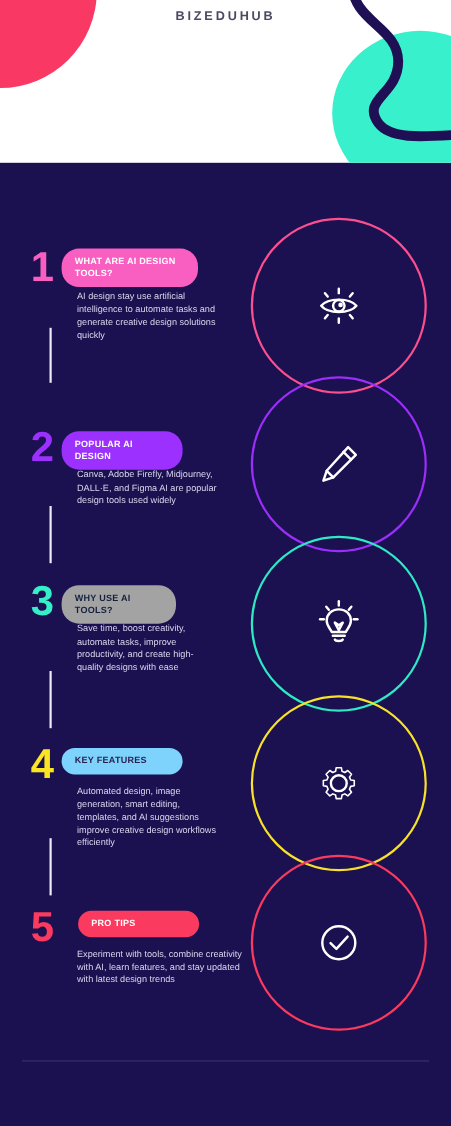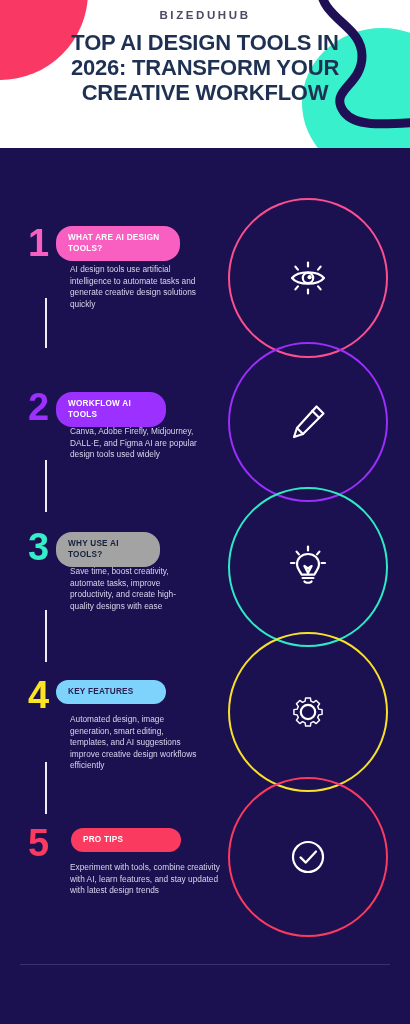--- a/index.html
+++ b/index.html
@@ -138,21 +138,20 @@
 <body>
 
 <div class="header">
   <div class="blob-pink"></div>
   <div class="blob-teal"></div>
   <svg class="wave-svg" viewBox="0 0 132 160">
     <path d="M36 -10 C 36 26, 78 30, 78 62 C 78 92, 44 96, 60 118 C 72 134, 104 130, 140 128" fill="none" stroke="#1f1055" stroke-width="9" stroke-linecap="round"></path>
   </svg>
   <div class="header-inner">
     <div class="brand">BIZEDUHUB</div>
-    <div class="headline">TOP AI DESIGN TOOLS IN 2026: TRANSFORM YOUR CREATIVE WORKFLOW</div>
   </div>
 </div>
 
 <div class="body-area">
 
   <div class="circles">
 
     <div class="ring" style="top:50px;border-color:#fb4f8f;">
       <svg width="52" height="52" viewBox="0 0 52 52">
         <g fill="none" stroke="#ffffff" stroke-width="2.2" stroke-linecap="round" stroke-linejoin="round">
@@ -215,27 +214,27 @@
         </g>
       </svg>
     </div>
   </div>
 
   <div class="steps">
 
     <div class="step" style="top:76px;">
       <div class="step-num" style="color:#f95fc0;">1</div>
       <div class="pill" style="background:#f95fc0;color:#ffffff;width:124px;">WHAT ARE AI DESIGN TOOLS?</div>
-      <div class="desc" style="top:40px;">AI design tools use artificial intelligence to automate tasks and generate creative design solutions quickly</div>
+      <div class="desc" style="top:40px;">AI design stay use artificial intelligence to automate tasks and generate creative design solutions quickly</div>
     </div>
     <div class="connector" style="top:150px;height:50px;"></div>
 
     <div class="step" style="top:240px;">
       <div class="step-num" style="color:#9b30ff;">2</div>
-      <div class="pill" style="background:#9b30ff;color:#ffffff;width:110px;top:4px;">WORKFLOW AI TOOLS</div>
+      <div class="pill" style="background:#9b30ff;color:#ffffff;width:110px;top:4px;">POPULAR AI DESIGN</div>
       <div class="desc" style="top:38px;">Canva, Adobe Firefly, Midjourney, DALL·E, and Figma AI are popular design tools used widely</div>
     </div>
     <div class="connector" style="top:312px;height:52px;"></div>
 
     <div class="step" style="top:380px;">
       <div class="step-num" style="color:#35efc9;">3</div>
       <div class="pill" style="background:#a3a3a3;color:#14213d;width:104px;top:4px;">WHY USE AI TOOLS?</div>
       <div class="desc" style="top:38px;">Save time, boost creativity, automate tasks, improve productivity, and create high-quality designs with ease</div>
     </div>
     <div class="connector" style="top:462px;height:52px;"></div>

